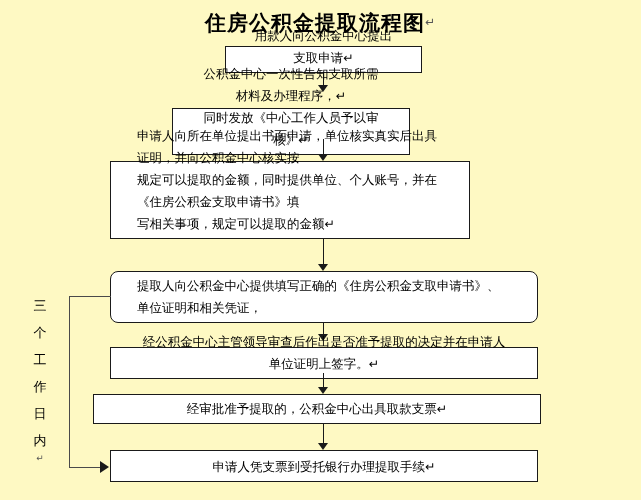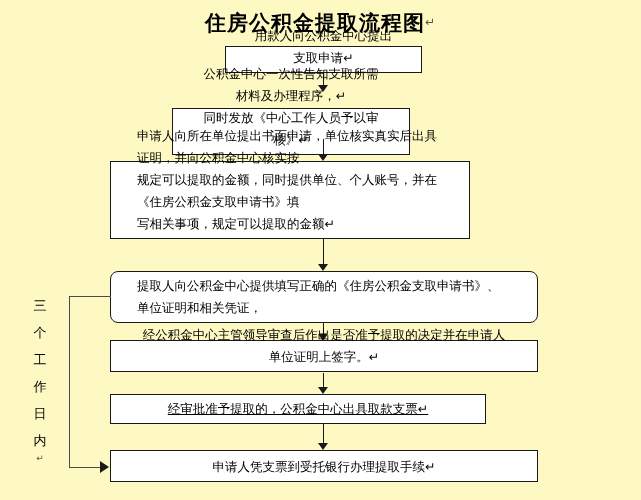--- a/index.html
+++ b/index.html
@@ -64,22 +64,22 @@
     text-align: left;
     justify-content: flex-start;
   }
   .box.left-align .txt { text-align: left; }
 
   
   #box1 { left: 225px; top: 46px;  width: 197px; height: 27px; }
   #box2 { left: 172px; top: 108px;  width: 238px; height: 47px; }
   #box3 { left: 110px; top: 161px; width: 360px; height: 78px; }
   #box4 { left: 110px; top: 271px; width: 428px; height: 52px; border-radius: 8px; }
-  #box5 { left: 110px; top: 340px; width: 428px; height: 32px; }
-  #box6 { left: 110px; top: 394px; width: 376px; height: 30px; text-decoration: underline; }
+  #box5 { left: 110px; top: 347px; width: 428px; height: 32px; }
+  #box6 { left: 93px; top: 394px; width: 448px; height: 30px; }
   #box7 { left: 110px; top: 450px; width: 428px; height: 32px; font-family: Liberation Serif, serif; }
 
   
   .conn {
     position: absolute;
     width: 1px;
     background: #1a1a1a;
     left: 323px;
   }
   .arrowhead {

